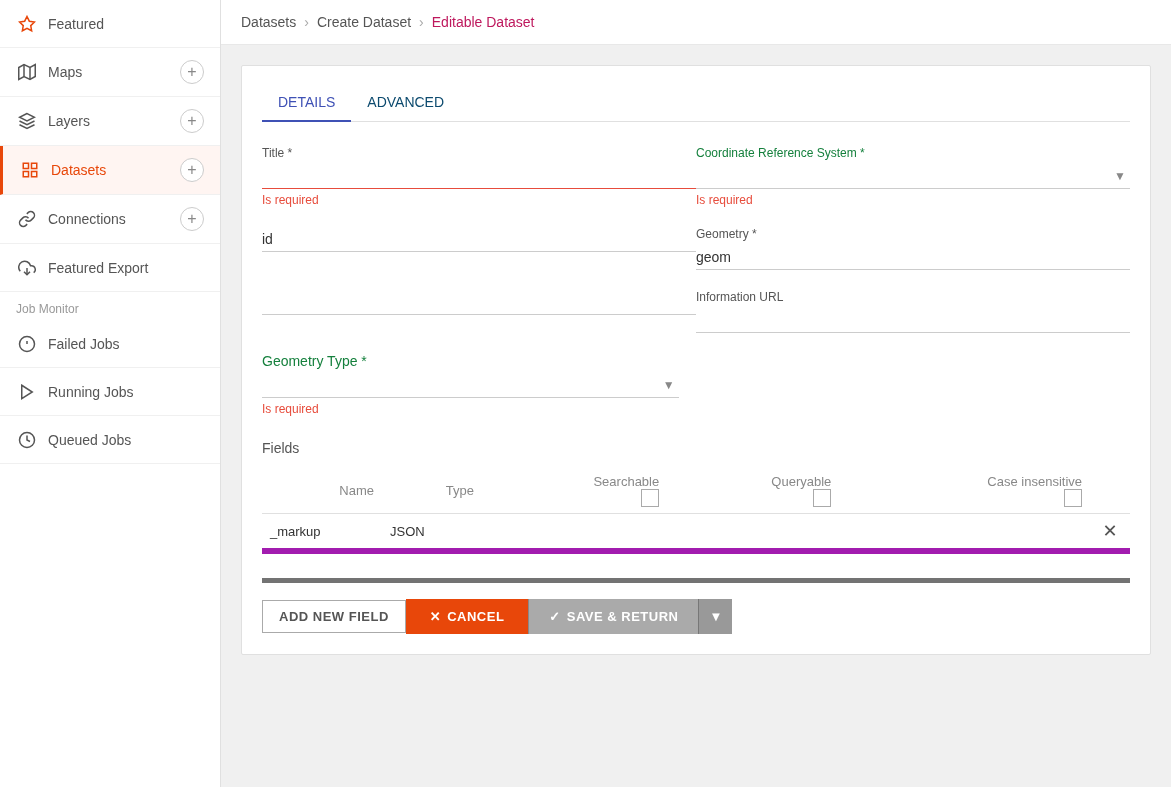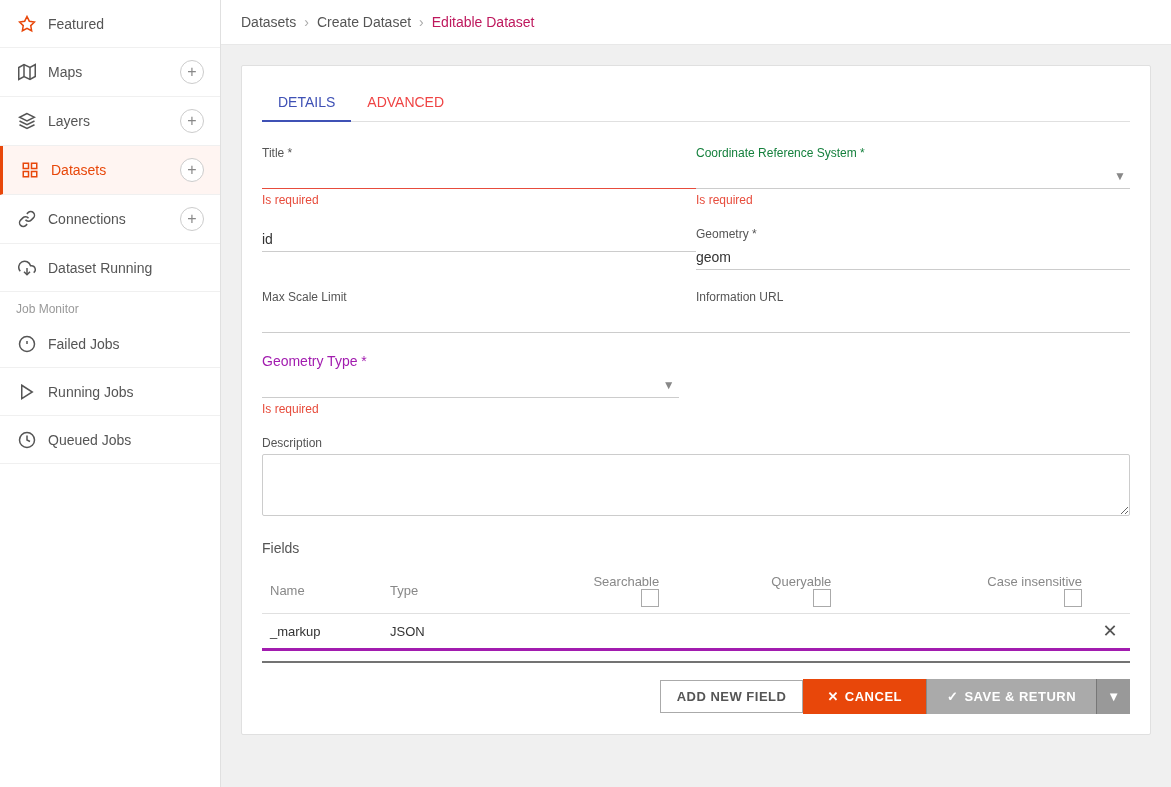--- a/index.html
+++ b/index.html
@@ -85,21 +85,21 @@
     .tabs {
       display: flex;
       border-bottom: 1px solid #e0e0e0;
       margin-bottom: 24px;
     }
     .tab {
       padding: 8px 16px 10px;
       cursor: pointer;
       font-size: 14px;
       font-weight: 500;
-      color: #ef4444;
+      color: #0c4a6e;
       border-bottom: 2px solid transparent;
       margin-bottom: -1px;
     }
     .tab.active {
       color: #3f51b5;
       border-bottom: 2px solid #3f51b5;
     }
 
     
     .form-row {
@@ -148,21 +148,21 @@
       position: absolute;
       right: 4px;
       top: 50%;
       transform: translateY(-50%);
       pointer-events: none;
       color: #888;
       font-size: 12px;
     }
     .geometry-type-label {
       font-size: 14px;
-      color: #a21caf;
+      color: #15803d;
     }
 
     
     .form-textarea {
       width: 100%;
       border: 1px solid #ccc;
       border-radius: 2px;
       padding: 6px 8px;
       font-size: 14px;
       resize: vertical;
@@ -173,47 +173,47 @@
 
     
     .fields-section { margin-top: 24px; }
     .fields-label { font-size: 14px; color: #555; margin-bottom: 12px; }
     .fields-table { width: 100%; border-collapse: collapse; }
     .fields-table th {
       font-size: 13px;
       color: #888;
       font-weight: 500;
       padding: 6px 8px;
-      text-align: left;
+      text-align: right;
       border-bottom: 1px solid #e0e0e0;
     }
     .fields-table th.center { text-align: right; }
     .fields-table td {
       padding: 8px 8px;
       font-size: 13px;
       color: #333;
-      border-bottom: 3px solid #a21caf;
+      border-bottom: 6px solid #a21caf;
     }
     .fields-table td.center { text-align: center; }
     .checkbox-cell {
       width: 18px; height: 18px;
       border: 1px solid #aaa;
       display: inline-block;
       vertical-align: middle;
       background: #fff;
     }
 
     
     .card-footer {
       display: flex;
-      justify-content: flex-end;
+      justify-content: flex-start;
       align-items: center;
-      margin-top: 10px;
+      margin-top: 24px;
       padding-top: 16px;
-      border-top: 2px solid #737373;
+      border-top: 5px solid #737373;
     }
     .btn-add-field {
       background: #fff;
       border: 1px solid #aaa;
       padding: 8px 16px;
       font-size: 13px;
       font-weight: 600;
       cursor: pointer;
       color: #555;
       letter-spacing: 0.5px;
@@ -351,21 +351,21 @@
   </div>
 
   <div class="sidebar-item">
     <span class="icon">
       <svg width="18" height="18" viewBox="0 0 24 24" fill="none" stroke="#555" stroke-width="2">
           <polyline points="8 17 12 21 16 17"></polyline>
           <line x1="12" y1="12" x2="12" y2="21"></line>
           <path d="M20.88 18.09A5 5 0 0 0 18 9h-1.26A8 8 0 1 0 3 16.29"></path>
         </svg>
     </span>
-    <span class="label">Dataset Running</span>
+    <span class="label">Featured Export</span>
   </div>
 
   <div class="sidebar-section-label">Job Monitor</div>
 
   <div class="sidebar-item">
     <span class="icon">
       <svg width="18" height="18" viewBox="0 0 24 24" fill="none" stroke="#555" stroke-width="2">
           <circle cx="12" cy="12" r="10"></circle>
           <line x1="12" y1="8" x2="12" y2="12"></line>
           <line x1="12" y1="16" x2="12.01" y2="16"></line>
@@ -436,21 +436,20 @@
           <input type="text" class="form-input" value="id" style="">
         </div>
         <div class="form-group">
           <label class="form-label"><span>Geometry *</span></label>
           <input type="text" class="form-input" value="geom" style="">
         </div>
       </div>
 
       <div class="form-row">
         <div class="form-group">
-          <label class="form-label"><span>Max Scale Limit</span></label>
           <input type="text" class="form-input" value="" style="">
         </div>
         <div class="form-group">
           <label class="form-label"><span>Information URL</span></label>
           <input type="text" class="form-input" value="" style="">
         </div>
       </div>
 
       <div class="form-row" style="max-width: 48%;">
         <div class="form-group">
@@ -460,24 +459,20 @@
           <div class="form-select-wrapper">
             <select class="form-select">
               <option value=""></option>
             </select>
             <span class="select-arrow">▼</span>
           </div>
           <span class="error-text">Is required</span>
         </div>
       </div>
 
-      <div class="form-group" style="margin-bottom: 16px;">
-        <label class="form-label"><span>Description</span></label>
-        <textarea class="form-textarea" rows="3" style=""></textarea>
-      </div>
 
       <div class="fields-section">
         <div class="fields-label">Fields</div>
         <table class="fields-table">
           <thead>
             <tr>
               <th style="width: 120px;"><span>Name</span></th>
               <th style="width: 100px;"><span>Type</span></th>
               <th class="center">
                 <span>Searchable</span><br>

